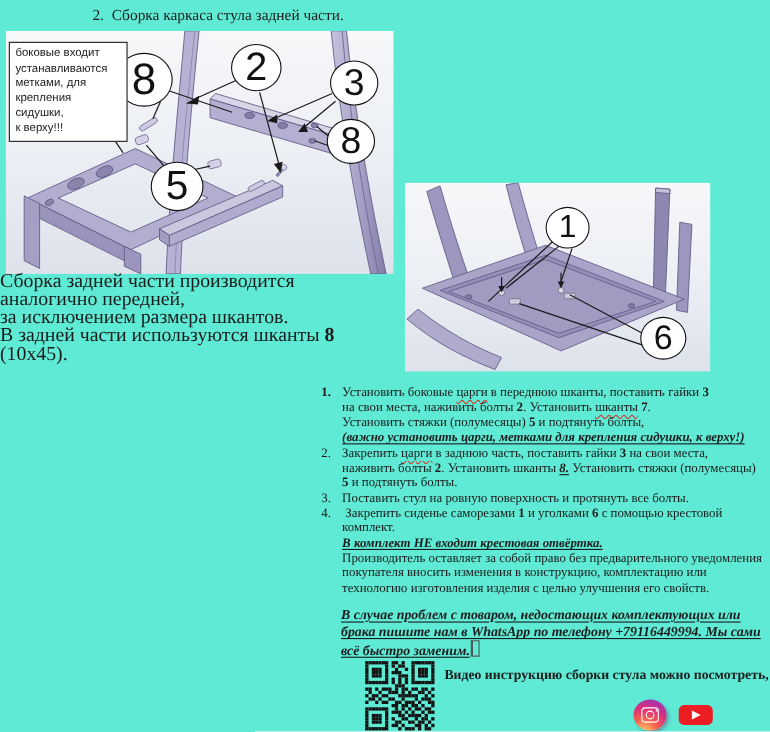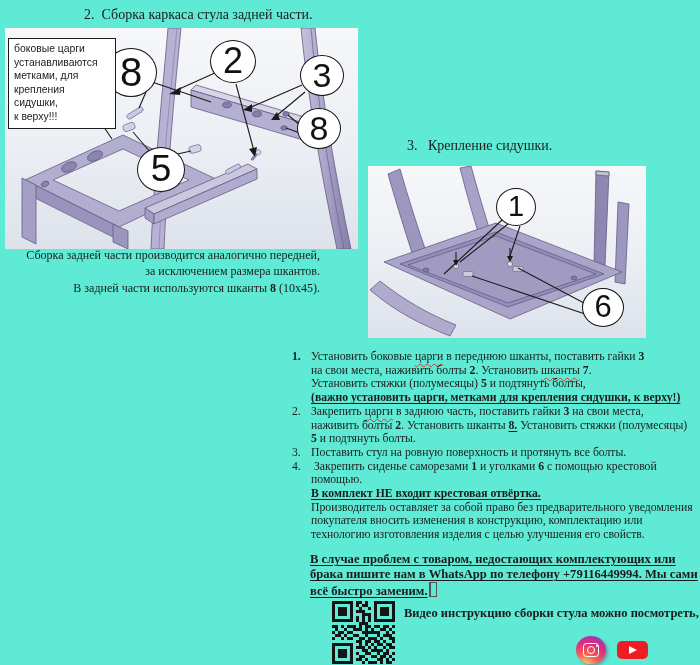--- a/index.html
+++ b/index.html
@@ -28,32 +28,32 @@
   .co-5 {left:132px;top:119px;width:48px;height:45px;font-size:37px;}
   .co-1 {left:128px;top:22px;width:40px;height:38px;font-size:29px;}
   .co-6 {left:214px;top:122px;width:42px;height:39px;font-size:31px;}
 
   
   .note-box{position:absolute;left:8px;top:38px;width:108px;box-sizing:border-box;
             background:#fff;border:1.2px solid #1a1a1a;padding:3px 4px 4px 5px;
             font-family:"Liberation Sans",sans-serif;font-size:10.4px;line-height:13.6px;color:#222;}
 
   
-  .caption1{position:absolute;left:0px;top:247px;width:320px;text-align:right;
-            font-size:12px;line-height:16.4px;}
+  .caption1{position:absolute;left:0px;top:247px;width:320px;text-align:left;
+            font-size:18px;line-height:16.4px;}
 
   
   .ins{position:absolute;left:292px;top:350px;width:412px;font-size:11.7px;line-height:13.7px;}
   .li-row{display:flex;}
   .li-num{width:19px;flex:0 0 19px;}
   .li-body{flex:1;}
   .li-line{white-space:nowrap;}
 
   .b{font-weight:bold;}
-  .bu{font-weight:bold;text-decoration:underline;text-decoration-thickness:1.1px;text-underline-offset:2px;}
+  .bu{font-weight:bold;text-decoration:underline;text-decoration-thickness:1.1px;text-underline-offset:2px;font-style:italic;}
   .sq{text-decoration-line:underline;text-decoration-style:wavy;text-decoration-color:#d03a2e;
       text-decoration-thickness:1px;text-underline-offset:2.5px;}
 
   
   .warranty{position:absolute;left:310px;top:552px;width:398px;font-size:12.6px;line-height:15.2px;}
   .warranty .li-line{white-space:nowrap;}
   .cursor-bar{display:inline-block;width:5px;height:13px;border:1px solid #555;border-left-width:2px;
               vertical-align:-2px;margin-left:1px;}
 
   
@@ -162,34 +162,33 @@
     </svg>
 
     <div class="co co-8a">8</div>
     <div class="co co-2">2</div>
     <div class="co co-3">3</div>
     <div class="co co-8b">8</div>
     <div class="co co-5">5</div>
   </div>
 
   <div class="note-box">
-      <div>боковые царги</div>
+      <div>боковые входит</div>
       <div>устанавливаются</div>
       <div>метками, для</div>
       <div>крепления сидушки,</div>
       <div>к верху!!!</div>
     </div>
 
   <div class="caption1">
     <div>Сборка задней части производится аналогично передней,</div>
     <div>за исключением размера шкантов.</div>
     <div><span>В задней части используются шканты </span><span class="b">8</span><span> (10x45).</span></div>
   </div>
 
-  <div class="h-title" id="title3">3.&nbsp;&nbsp;&nbsp;Крепление сидушки.</div>
 
   <div class="diagram" id="diagram2">
     <svg width="278" height="172" viewBox="0 0 278 172">
       <rect width="278" height="172" fill="url(#bg1)"></rect>
       <g stroke="#625d87" stroke-width="0.8">
         <path d="M2,124 C28,146 52,158 82,170 L88,159 C60,148 36,134 12,115 Z" fill="#b0aacd"></path>
         <path d="M20,8 C29,40 38,68 47,96 L60,91 C50,63 41,34 32,3 Z" fill="#9d97bf"></path>
         <path d="M92,2 C98,26 105,50 112,72 L123,68 C116,46 109,22 103,0 Z" fill="#a8a2c8"></path>
         <polygon points="228,5 241,6 237,100 226,98" fill="#8d87b2"></polygon>
         <polygon points="228,5 241,6 241,10 228,9" fill="#c5c1da"></polygon>
@@ -247,21 +246,21 @@
       <div class="li-row">
         <div class="li-num">3.</div>
         <div class="li-body">
           <div class="li-line"><span>Поставить стул на ровную поверхность и протянуть все болты.</span></div>
         </div>
       </div>
       <div class="li-row">
         <div class="li-num">4.</div>
         <div class="li-body">
           <div class="li-line"><span>&nbsp;Закрепить сиденье саморезами </span><span class="b">1</span><span> и уголками </span><span class="b">6</span><span> с помощью крестовой</span></div>
-          <div class="li-line"><span>помощью.</span></div>
+          <div class="li-line"><span>комплект.</span></div>
           <div class="li-line"><span class="bu">В комплект НЕ входит крестовая отвёртка.</span></div>
           <div class="li-line"><span>Производитель оставляет за собой право без предварительного уведомления</span></div>
           <div class="li-line"><span>покупателя вносить изменения в конструкцию, комплектацию или</span></div>
           <div class="li-line"><span>технологию изготовления изделия с целью улучшения его свойств.</span></div>
         </div>
       </div>
     </div>
 
   <div class="warranty">
     <div class="li-line"><span class="bu">В случае проблем с товаром, недостающих комплектующих или</span></div>

